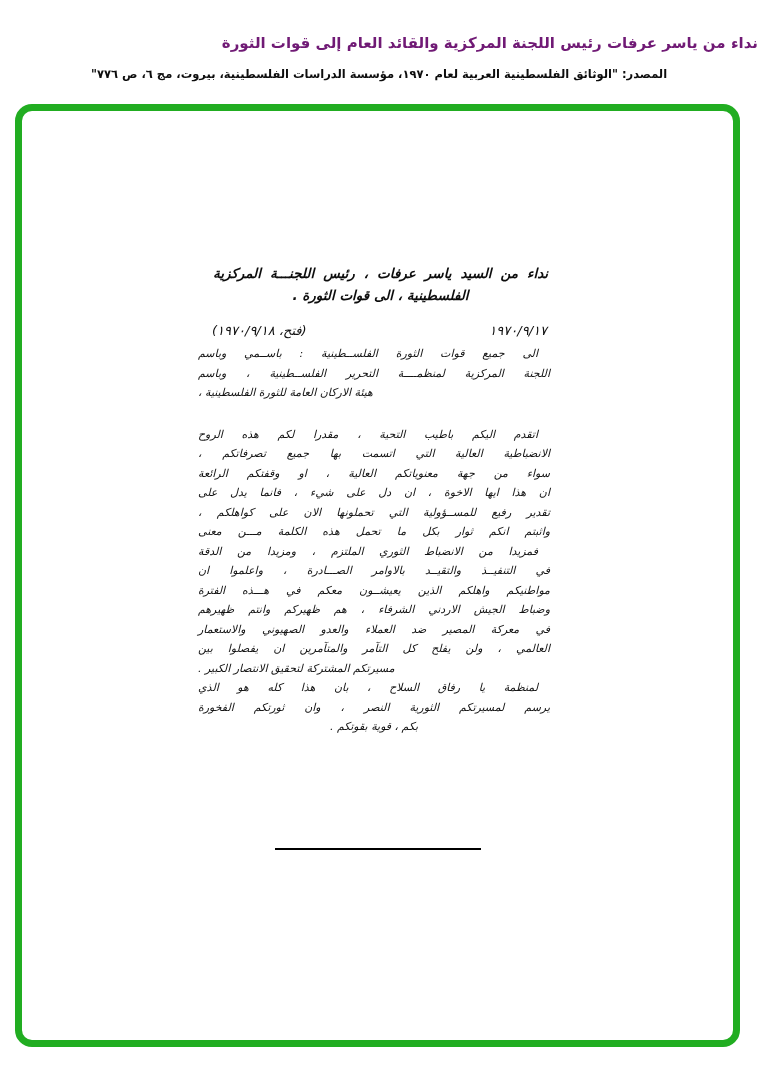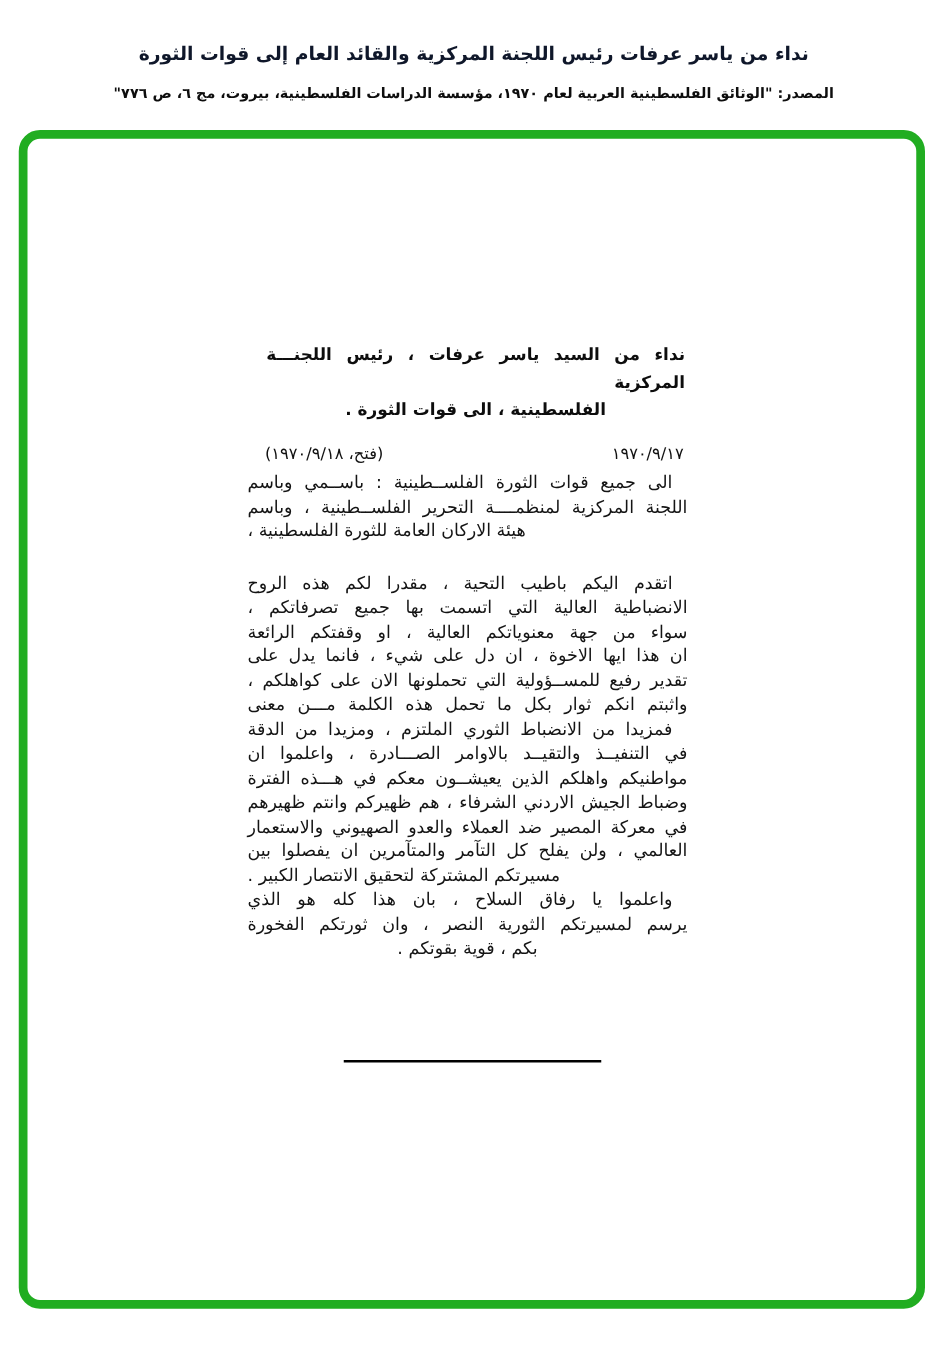--- a/index.html
+++ b/index.html
@@ -2,46 +2,47 @@
 <html lang="ar"><head>
 <meta charset="utf-8">
 <style>
   html,body{margin:0;padding:0;}
   body{
     width:758px;height:1078px;background:#ffffff;position:relative;overflow:hidden;
     font-family:"DejaVu Sans",sans-serif;color:#111111;
   }
   .page{position:absolute;inset:0;}
   .hdr-title{
-    position:absolute;top:33px;left:0;width:758px;text-align:center;
-    direction:rtl;font-size:15px;font-weight:bold;line-height:20px;color:#0f172a;
+    position:absolute;top:33px;left:0;width:758px;
+    direction:rtl;font-size:15px;font-weight:bold;line-height:20px;color:#701a75;
   }
   .hdr-source{
     position:absolute;top:66px;left:0;width:758px;text-align:center;
     direction:rtl;font-size:11.5px;font-weight:bold;line-height:16px;color:#0d0d0d;
   }
   .frame{
     position:absolute;left:15px;top:104px;width:711px;height:929px;
     border:7px solid #21ad21;border-radius:17px;background:#ffffff;
   }
   .doc{
-    position:absolute;left:198px;top:273px;width:352px;
+    position:absolute;left:198px;top:262px;width:352px;
     direction:rtl;
+    font-style:italic;
   }
   .heading{
     padding:0 2px 0 15px;
     font-size:13.5px;font-weight:bold;line-height:22px;color:#0d0d0d;
   }
   .hl{text-align:justify;text-align-last:justify;}
   .hl.last{text-align:center;text-align-last:center;}
   .daterow{
     margin-top:16px;display:flex;justify-content:space-between;
     padding:0 3px 0 14px;font-size:13px;line-height:18px;
   }
-  .bodytext{margin-top:4px;font-size:14px;line-height:19.5px;color:#141414;}
+  .bodytext{margin-top:4px;font-size:11px;line-height:19.5px;color:#141414;}
   .bl{text-align:justify;text-align-last:justify;}
   .bl.first{padding-right:12px;}
   .bl.gap{margin-top:22px;}
   .bl.end-left{text-align:right;text-align-last:left;}
   .bl.end-center{text-align:center;text-align-last:center;}
   .rule{
     position:absolute;left:275px;top:848px;width:206px;height:2px;background:#000000;
   }
 </style>
 </head>
@@ -76,21 +77,21 @@
       <div class="bl">ان هذا ايها الاخوة ، ان دل على شيء ، فانما يدل على</div>
       <div class="bl">تقدير رفيع للمســؤولية التي تحملونها الان على كواهلكم ،</div>
       <div class="bl">واثبتم انكم ثوار بكل ما تحمل هذه الكلمة مـــن معنى</div>
       <div class="bl first">فمزيدا من الانضباط الثوري الملتزم ، ومزيدا من الدقة</div>
       <div class="bl">في التنفيــذ والتقيــد بالاوامر الصـــادرة ، واعلموا ان</div>
       <div class="bl">مواطنيكم واهلكم الذين يعيشــون معكم في هـــذه الفترة</div>
       <div class="bl">وضباط الجيش الاردني الشرفاء ، هم ظهيركم وانتم ظهيرهم</div>
       <div class="bl">في معركة المصير ضد العملاء والعدو الصهيوني والاستعمار</div>
       <div class="bl">العالمي ، ولن يفلح كل التآمر والمتآمرين ان يفصلوا بين</div>
       <div class="bl end-left">مسيرتكم المشتركة لتحقيق الانتصار الكبير .</div>
-      <div class="bl first">واعلموا يا رفاق السلاح ، بان هذا كله هو الذي</div>
+      <div class="bl first">لمنظمة يا رفاق السلاح ، بان هذا كله هو الذي</div>
       <div class="bl">يرسم لمسيرتكم الثورية النصر ، وان ثورتكم الفخورة</div>
       <div class="bl end-center">بكم ، قوية بقوتكم .</div>
     </div>
 
   </div>
 
   <div class="rule"></div>
 
 </div>
 

